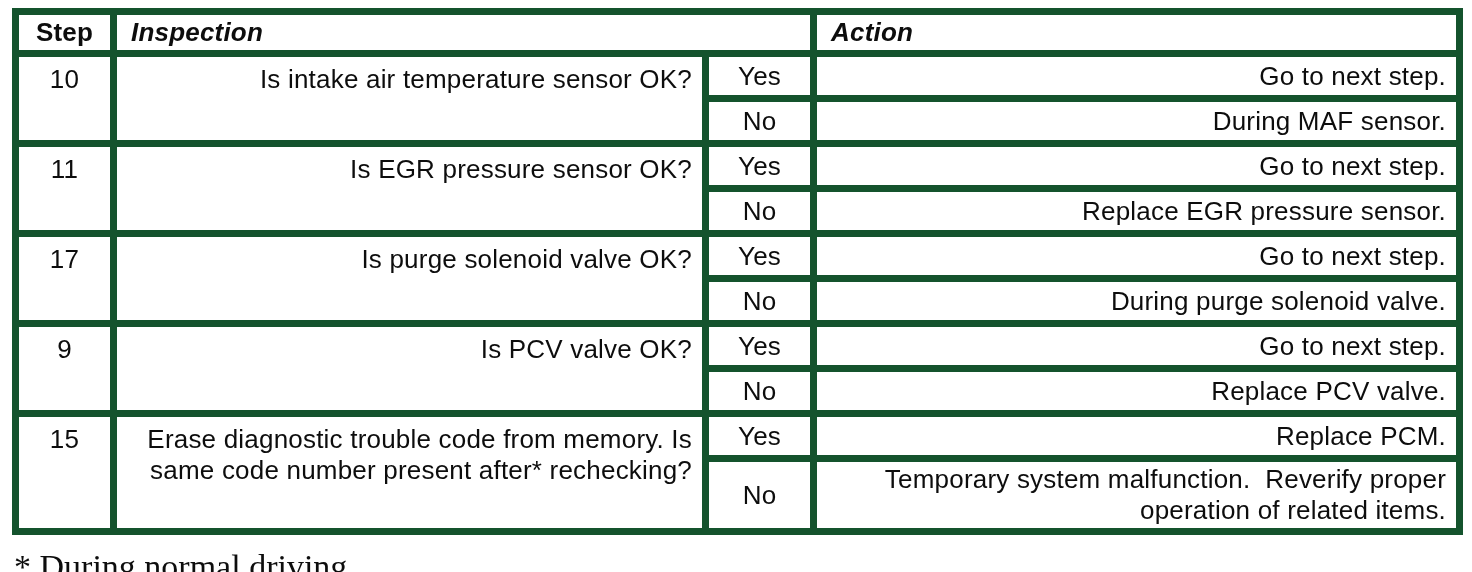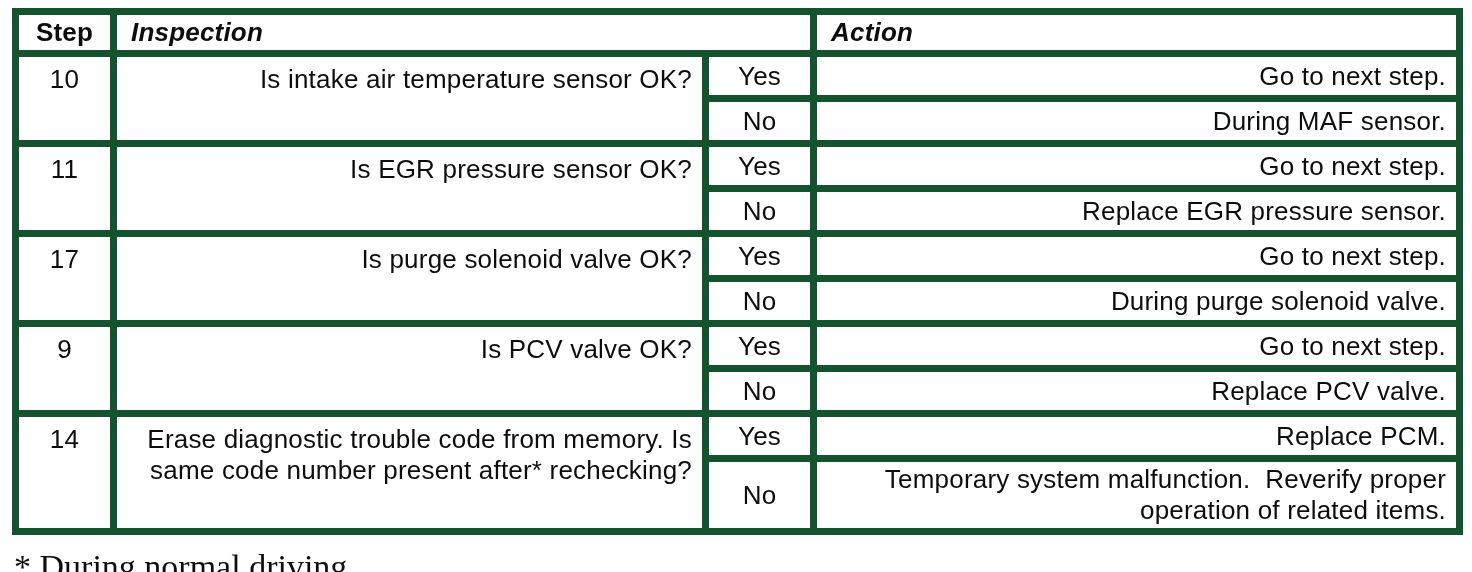--- a/index.html
+++ b/index.html
@@ -138,21 +138,21 @@
     <td class="inspection-cell" rowspan="2">Is PCV valve OK?</td>
     <td class="answer-cell">Yes</td>
     <td class="action-cell">Go to next step.</td>
   </tr>
   <tr>
     <td class="answer-cell">No</td>
     <td class="action-cell">Replace PCV valve.</td>
   </tr>
 
   <tr>
-    <td class="step-cell" rowspan="2">14</td>
+    <td class="step-cell" rowspan="2">15</td>
     <td class="inspection-cell" rowspan="2">Erase diagnostic trouble code from memory. Is same code number present after* rechecking?</td>
     <td class="answer-cell">Yes</td>
     <td class="action-cell">Replace PCM.</td>
   </tr>
   <tr class="tall">
     <td class="answer-cell">No</td>
     <td class="action-cell">Temporary system malfunction.  Reverify proper operation of related items.</td>
   </tr>
 </tbody>
   </table>

